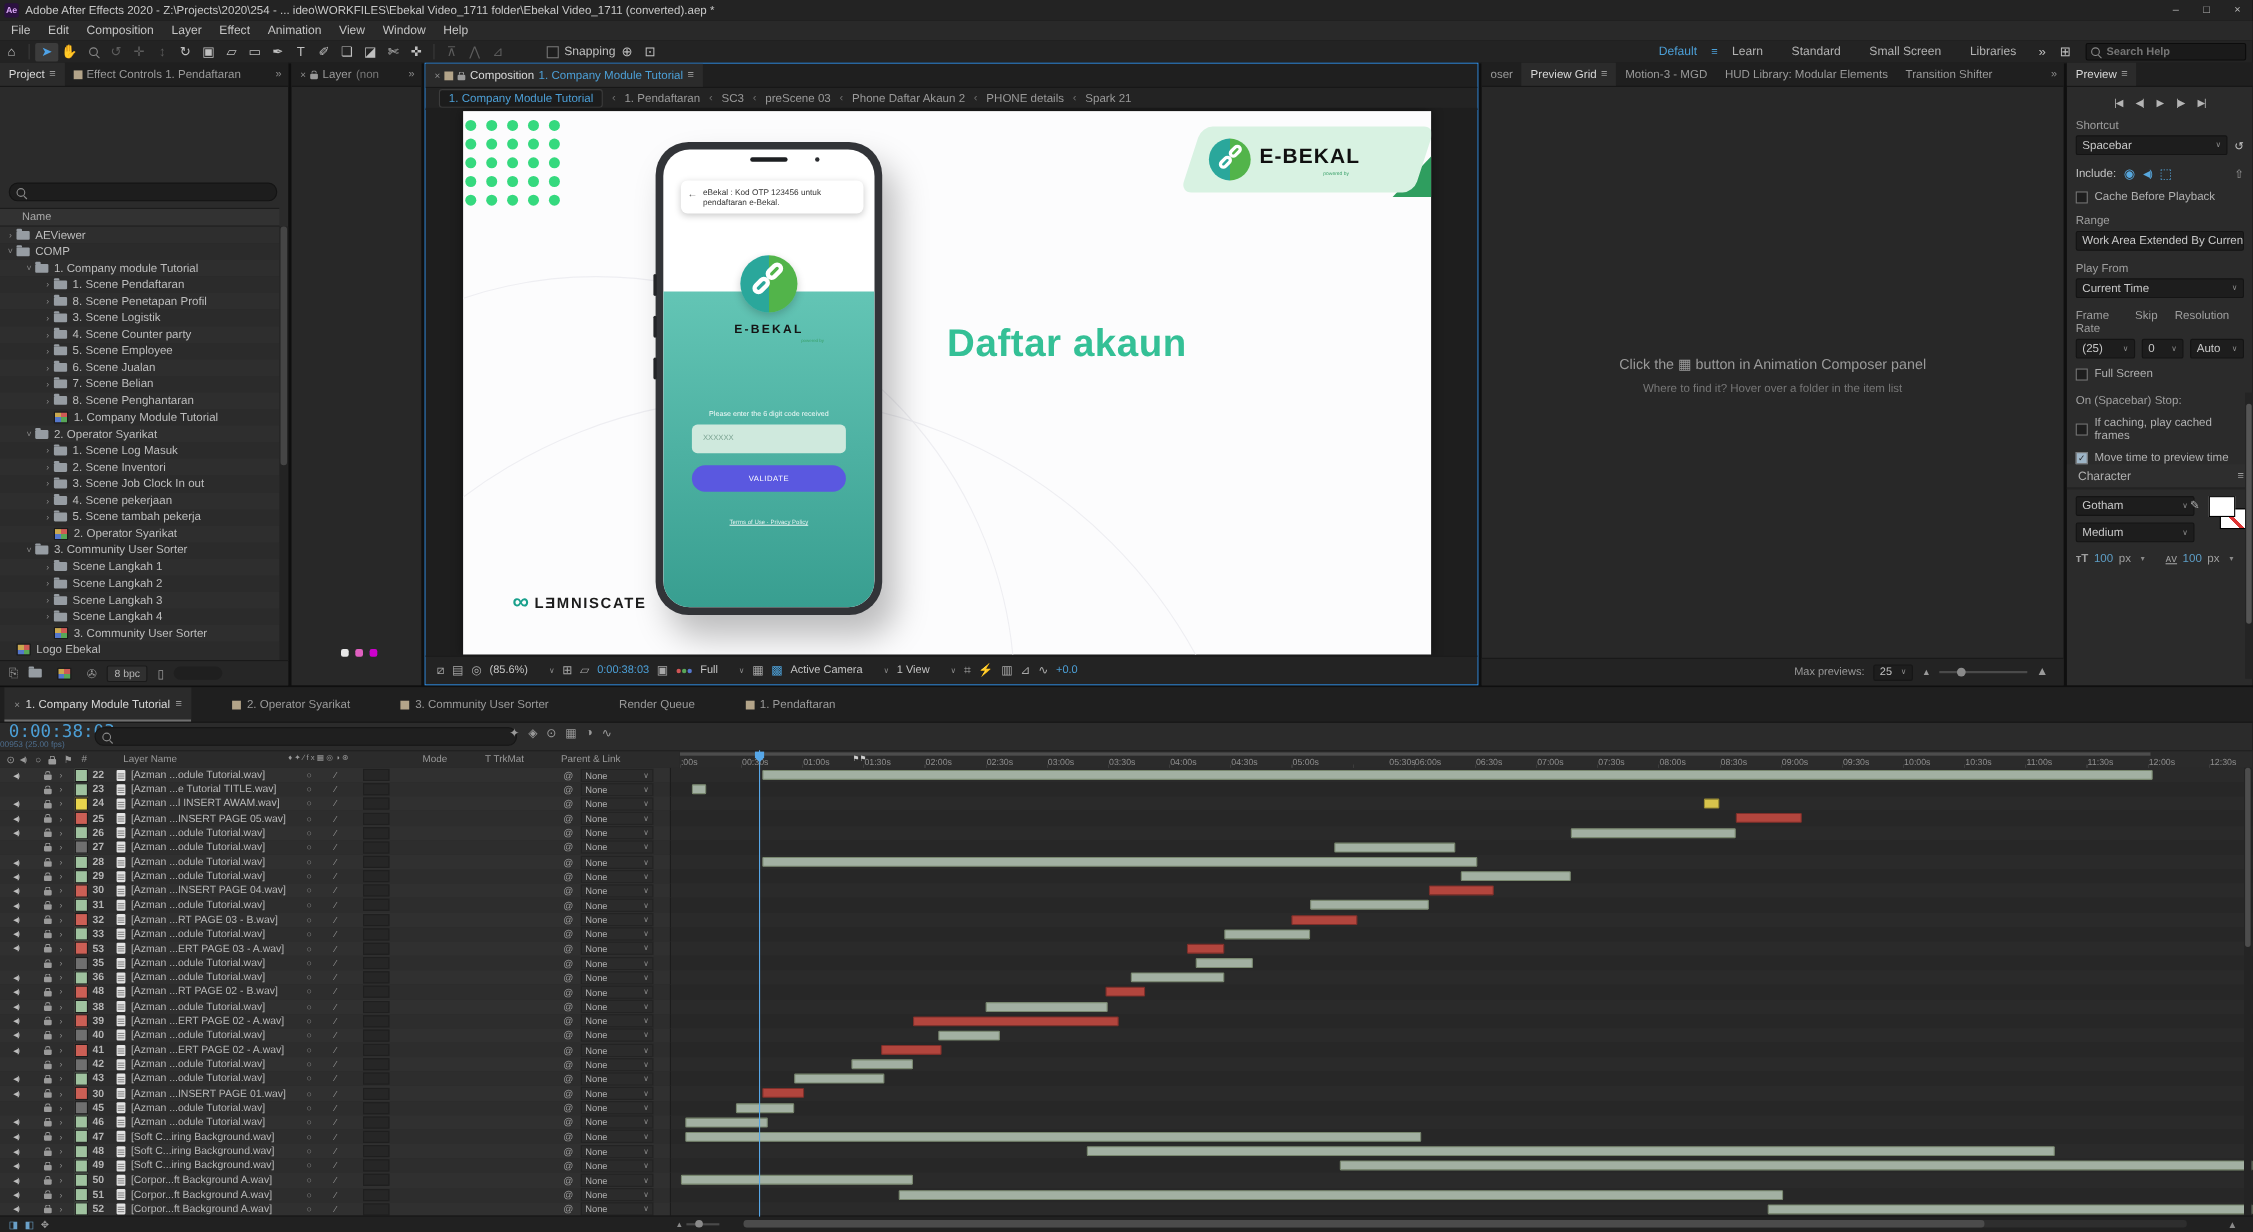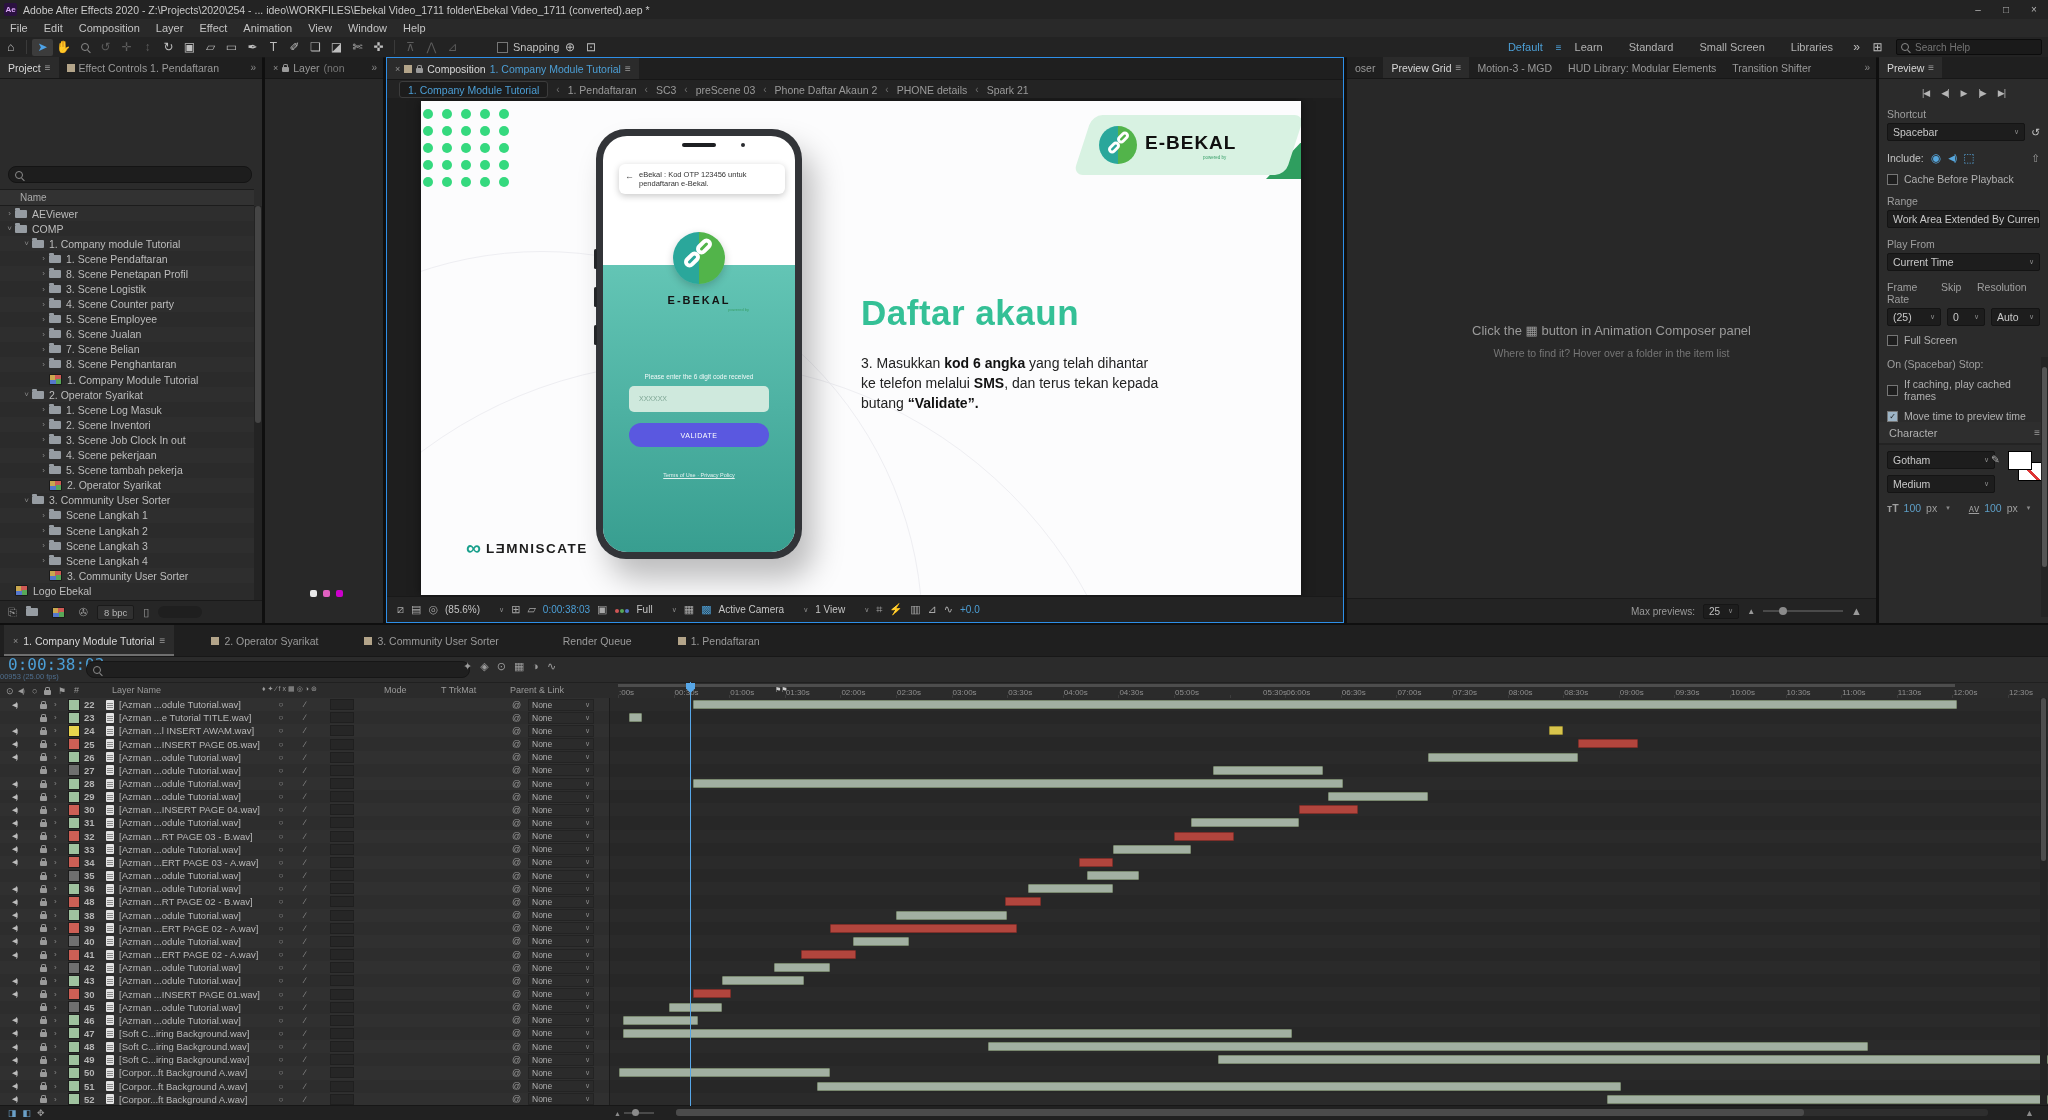--- a/index.html
+++ b/index.html
@@ -22,21 +22,21 @@
   .snap-box{display:flex;align-items:center;margin-left:34px;color:#c0c0c0;}
   .cb{width:9px;height:9px;border:1px solid #767676;background:#1e1e1e;display:inline-flex;align-items:center;justify-content:center;
       font-size:8px;color:#d5d5d5;flex:none;}
   .cb.checked{background:#9db4c6;color:#1c1c1c;}
   .workspaces{margin-left:auto;display:flex;align-items:center;gap:0;}
   .ws{padding:0 13px;font-size:11px;color:#b2b2b2;}
   .ws.active{color:#4c9fd6;}
   .ws-menu{color:#4c9fd6;font-size:10px;}
   .help-search{width:136px;height:14px;background:#1a1a1a;border:1px solid #0c0c0c;border-radius:2px;margin:0 6px 0 8px;
                display:flex;align-items:center;padding:0 4px;gap:4px;}
-  .help-search input{background:transparent;border:none;outline:none;color:#9a9a9a;font-size:10px;width:100%;font-family:"Liberation Sans",sans-serif;}
+  .help-search input{background:transparent;border:none;outline:none;color:#9a9a9a;font-size:10px;width:100%;font-family:"Liberation Sans",sans-serif;font-weight:bold;}
   .mag{width:6px;height:6px;border:1px solid #8a8a8a;border-radius:50%;position:relative;flex:none;}
   .mag::after{content:"";position:absolute;width:4px;height:1px;background:#8a8a8a;transform:rotate(45deg);right:-3px;bottom:-2px;}
   
   .panel{position:absolute;background:#2b2b2b;}
   .tabstrip{height:21px;background:#1f1f1f;display:flex;align-items:center;font-size:10.5px;color:#9a9a9a;border-bottom:1px solid #171717;}
   .tab{display:flex;align-items:center;padding:0 8px;height:100%;gap:4px;white-space:nowrap;}
   .tab.active{background:#2b2b2b;color:#d8d8d8;}
   .sq{width:8px;height:8px;background:#b3a489;display:inline-block;flex:none;}
   .hamb{color:#9a9a9a;font-size:10px;}
   .chevrons{margin-left:auto;padding:0 6px;color:#8a8a8a;font-size:10px;}
@@ -571,21 +571,20 @@
           <div class="phone-logo-text">E-BEKAL</div>
           <div class="phone-logo-sub">powered by</div>
           <div class="otp-prompt">Please enter the 6 digit code received</div>
           <div class="otp-input">XXXXXX</div>
           <div class="validate-btn">VALIDATE</div>
           <div class="terms">Terms of Use · Privacy Policy</div>
         </div>
       </div>
 
       <div class="heading">Daftar akaun</div>
-      <div class="para" id="para"><span>3. Masukkan </span><b>kod 6 angka</b><span> yang telah dihantar ke telefon melalui </span><b>SMS</b><span>, dan terus tekan kepada butang </span><b>“Validate”.</b></div>
 
       <div class="green-wedge"></div>
       <div class="badge">
         <div class="badge-bg"></div>
         <div class="badge-circle">
           <span class="ring" style="left:15px;top:6px;transform:rotate(-45deg) scale(.75);"></span>
           <span class="ring" style="left:6px;top:16px;transform:rotate(-45deg) scale(.75);"></span>
         </div>
         <div class="badge-text">E-BEKAL</div>
         <div class="badge-sub">powered by</div>
@@ -1164,21 +1163,21 @@
       </div>
       <div class="tlrow">
         <div class="tl-left">
           <span class="spk">◀)</span>
           <span class="solo"></span>
           <span class="lockcell">
             <span class="lockicon"></span>
           </span>
           <span class="tl-arrow">›</span>
           <span class="chip red"></span>
-          <span class="lnum">34</span>
+          <span class="lnum">53</span>
           <span class="fdoc"></span>
           <span class="lname">[Azman ...ERT PAGE 03 - A.wav]</span>
           <span class="sw">○</span>
           <span class="sw">∕</span>
           <span class="modecell"></span>
           <span class="atcell">@</span>
           <span class="nonecell">
             <span>None</span>
             <span class="dn">∨</span>
           </span>

